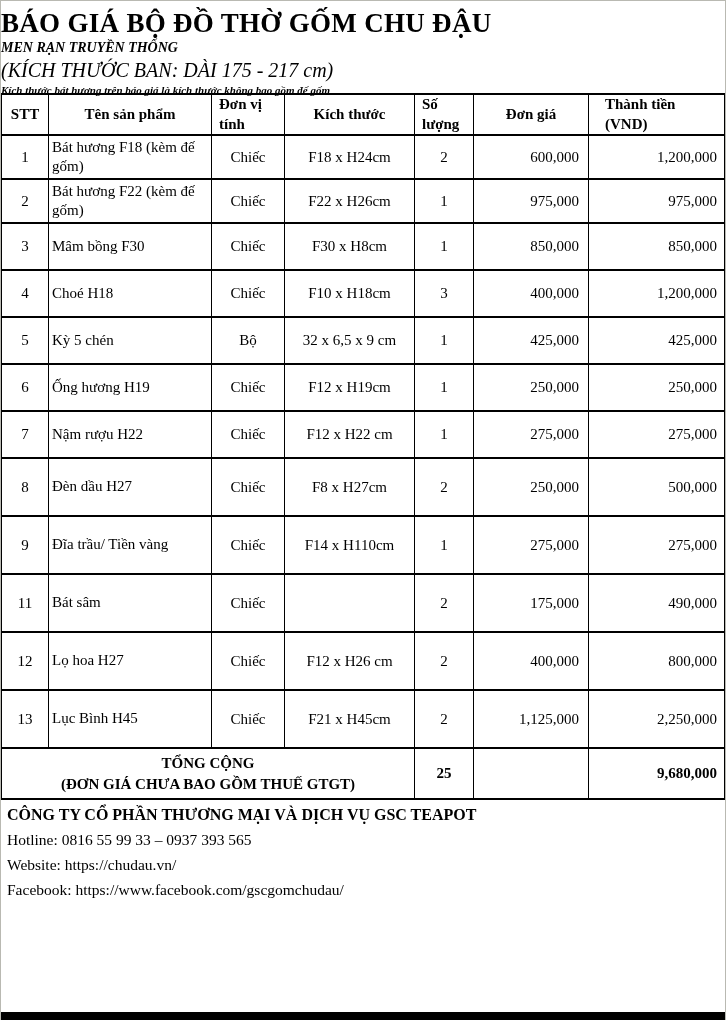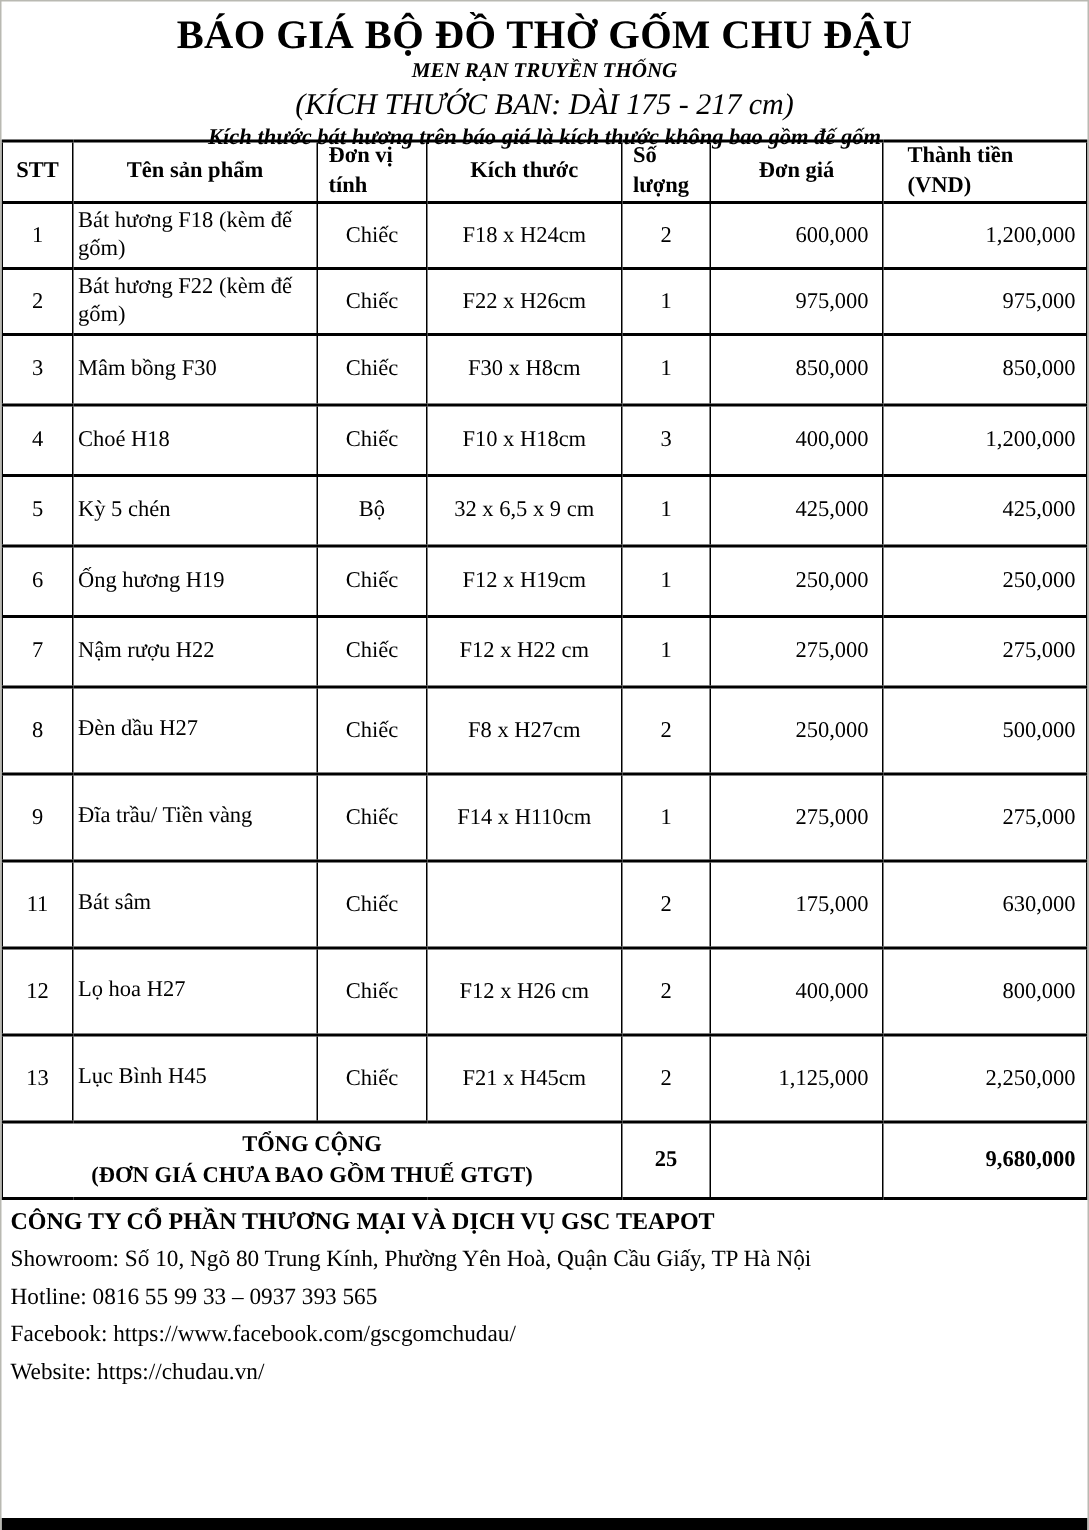--- a/index.html
+++ b/index.html
@@ -11,31 +11,31 @@
     background: #ffffff;
     color: #000000;
     font-family: "Liberation Serif", serif;
     border-left: 1px solid #b9b9b2;
     border-right: 1px solid #b9b9b2;
     border-top: 1px solid #b9b9b2;
     overflow: hidden;
   }
 
   
-  .doc-header { height: 92px; text-align: center; padding-top: 7px; }
+  .doc-header { height: 92px; padding-top: 7px; }
   .doc-title {
     font-size: 27px; font-weight: bold; margin: 0; line-height: 1.15;
     letter-spacing: 0.3px;
   }
   .doc-subtitle {
     font-size: 14px; font-weight: bold; font-style: italic; margin: 1px 0 0;
     line-height: 1.15;
   }
   .doc-sizenote { font-size: 20px; font-style: italic; margin: 3px 0 0; line-height: 1.15; }
-  .doc-disclaimer { font-size: 15px; font-weight: bold; font-style: italic; margin: 2px 0 0; line-height: 1.15; }
+  .doc-disclaimer { font-size: 11px; font-weight: bold; font-style: italic; margin: 2px 0 0; line-height: 1.15; }
 
   
   table.price-table {
     width: 724px;
     border-collapse: collapse;
     table-layout: fixed;
   }
   .price-table th, .price-table td {
     border: 1px solid #000;
     border-top-width: 2px;
@@ -202,21 +202,21 @@
       <td class="c-price">275,000</td>
       <td class="c-amount">275,000</td>
     </tr>
         <tr>
       <td class="c-stt">11</td>
       <td class="c-name">Bát sâm</td>
       <td class="c-unit">Chiếc</td>
       <td class="c-size"></td>
       <td class="c-qty">2</td>
       <td class="c-price">175,000</td>
-      <td class="c-amount">630,000</td>
+      <td class="c-amount">490,000</td>
     </tr>
         <tr>
       <td class="c-stt">12</td>
       <td class="c-name">Lọ hoa H27</td>
       <td class="c-unit">Chiếc</td>
       <td class="c-size">F12 x H26 cm</td>
       <td class="c-qty">2</td>
       <td class="c-price">400,000</td>
       <td class="c-amount">800,000</td>
     </tr>
@@ -238,20 +238,19 @@
         </td>
         <td class="total-qty">25</td>
         <td></td>
         <td class="total-amount">9,680,000</td>
       </tr>
     </tfoot>
   </table>
 
   <div class="doc-footer">
     <div class="company-line">CÔNG TY CỔ PHẦN THƯƠNG MẠI VÀ DỊCH VỤ GSC TEAPOT</div>
-    <div class="contact-line">Showroom: Số 10, Ngõ 80 Trung Kính, Phường Yên Hoà, Quận Cầu Giấy, TP Hà Nội</div>
     <div class="contact-line">Hotline: 0816 55 99 33 – 0937 393 565</div>
+    <div class="contact-line">Website: https://chudau.vn/</div>
     <div class="contact-line">Facebook: https://www.facebook.com/gscgomchudau/</div>
-    <div class="contact-line">Website: https://chudau.vn/</div>
   </div>
 
   <div class="bottom-bar"></div>
 </div>
 
 </body></html>

